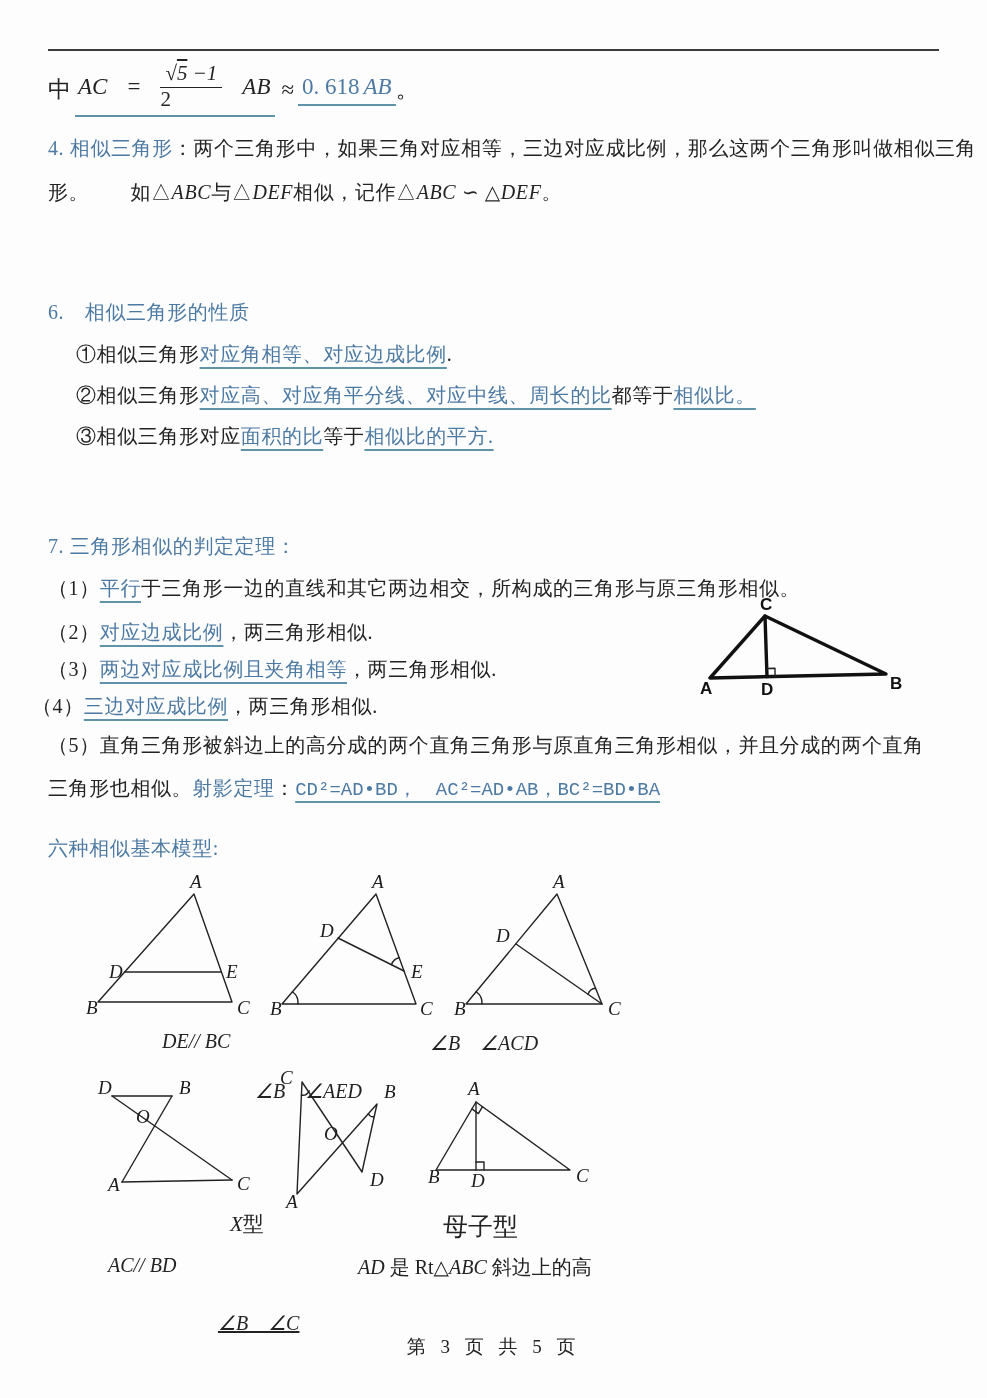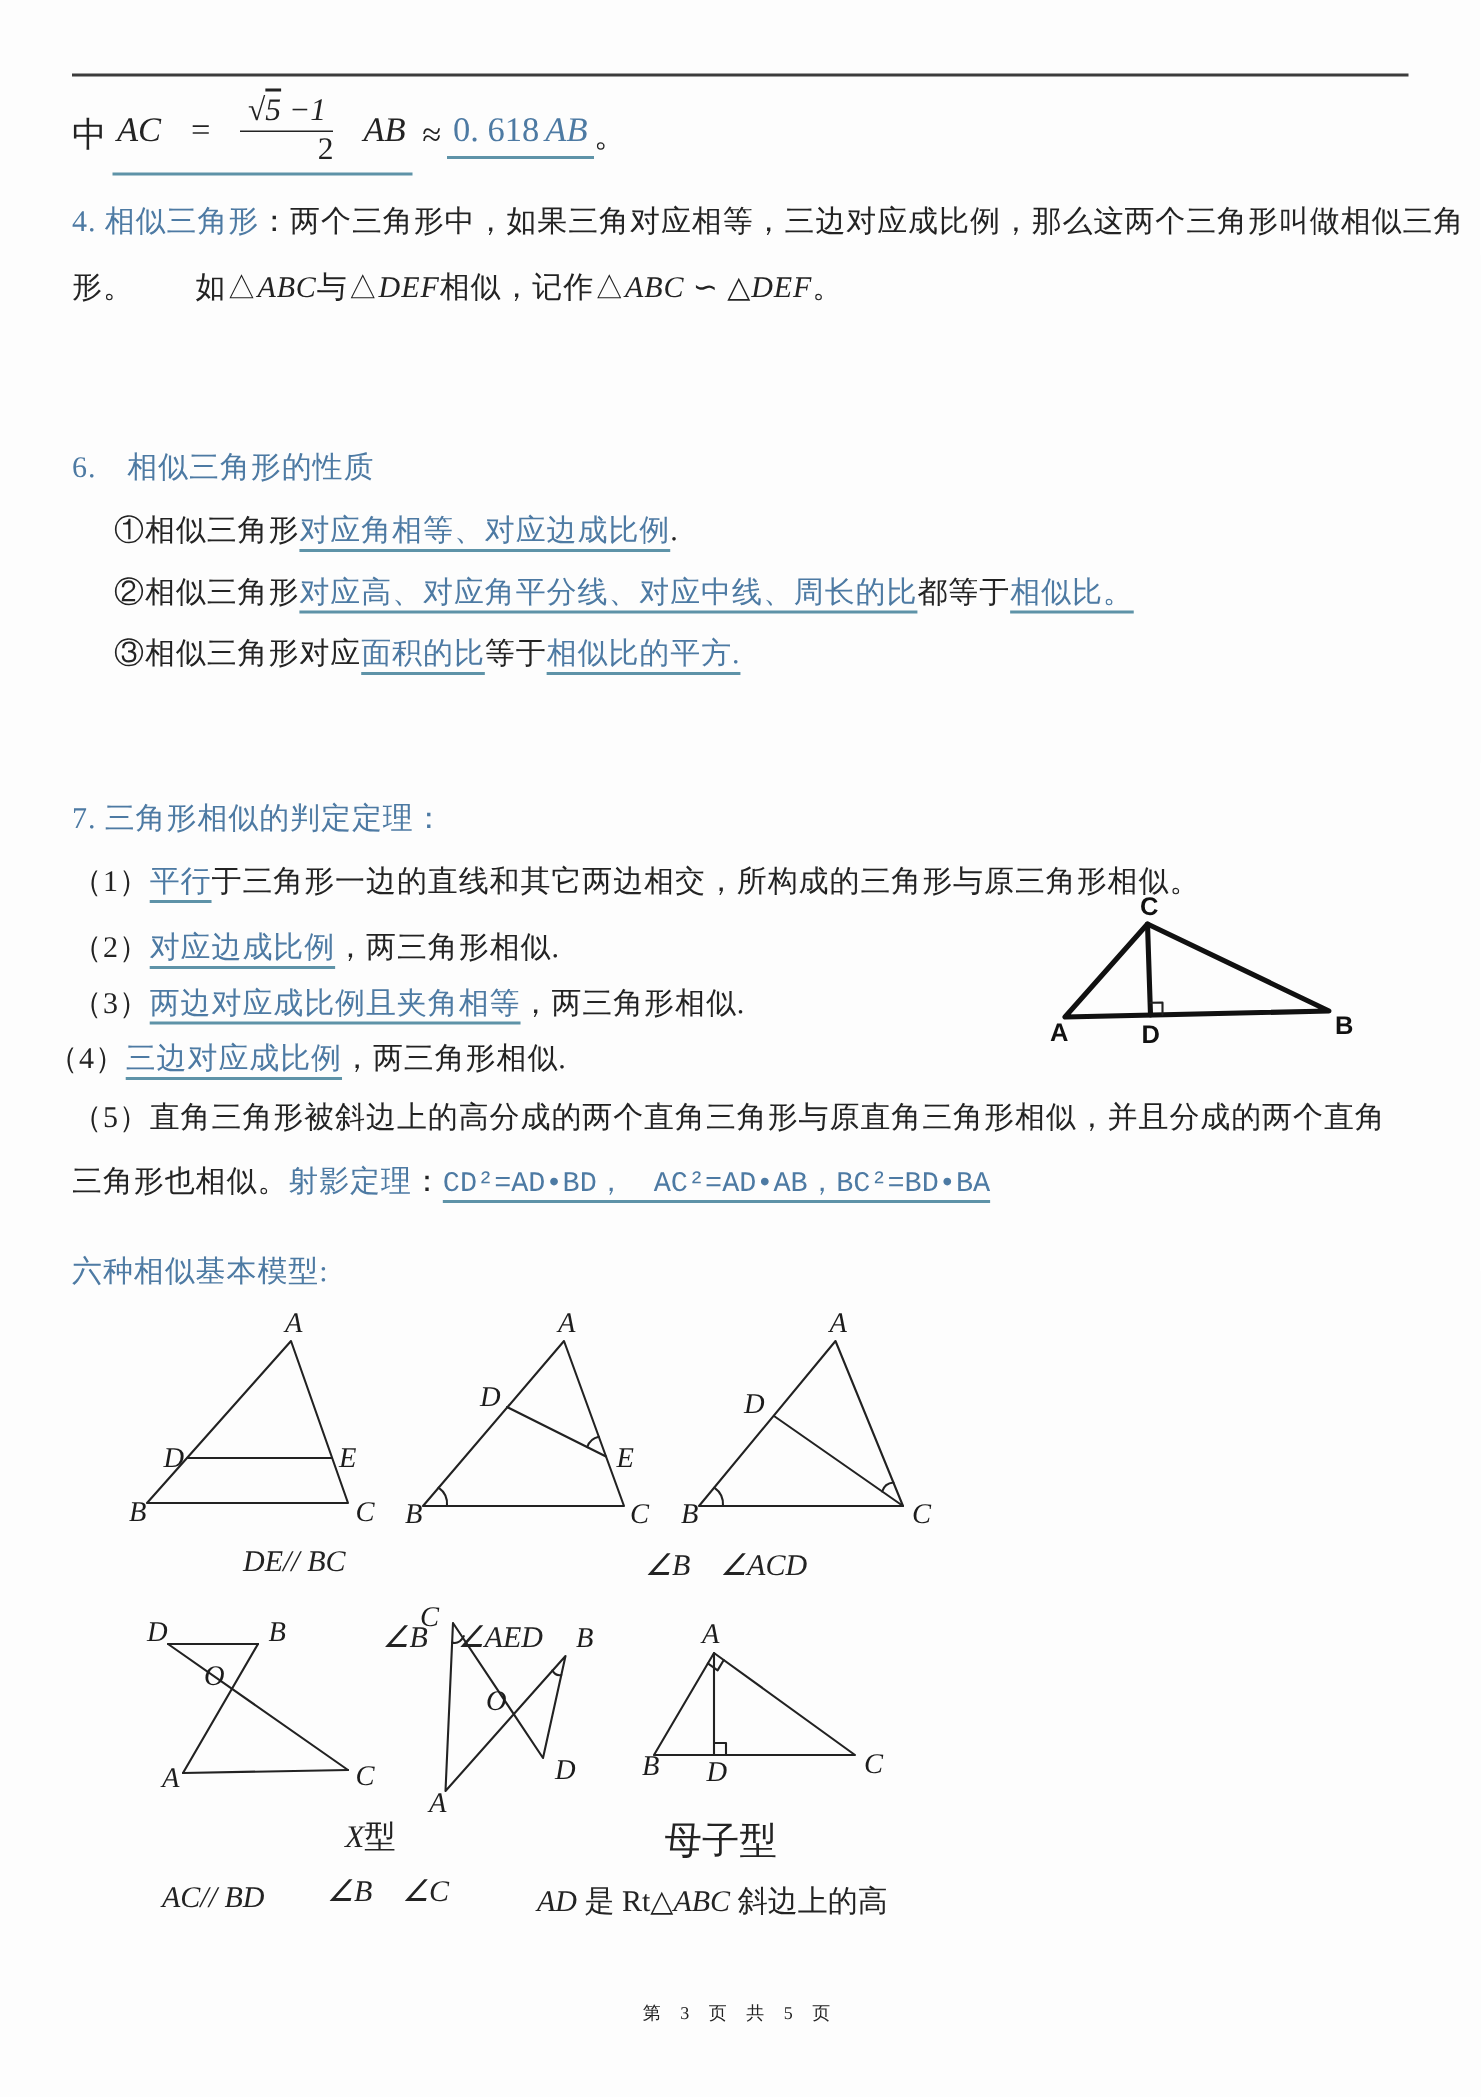--- a/index.html
+++ b/index.html
@@ -22,30 +22,30 @@
   .run-blue{color:var(--accent);}
   .run-blue-u{color:var(--accent);text-decoration:underline;text-decoration-color:var(--uline);text-decoration-thickness:1.5px;text-underline-offset:6px;}
   .run-m{font-style:italic;}
   .run-blue-m{color:var(--accent);font-style:italic;}
   .run-mono-u{font-family:"Liberation Mono",monospace;font-size:19px;letter-spacing:0;color:var(--accent);text-decoration:underline;text-decoration-color:var(--uline);text-decoration-thickness:1.5px;text-underline-offset:6px;}
   .run-ind{color:var(--ink);margin-left:96px;}
   
   .formula{display:flex;align-items:center;font-size:23px;}
   .fgroup{display:inline-flex;align-items:center;gap:20px;border-bottom:2px solid var(--uline);padding:0 5px 4px 3px;margin-left:4px;}
   .fm{font-style:italic;}
-  .frac{display:inline-flex;flex-direction:column;align-items:flex-end;line-height:1.12;font-size:21px;}
+  .frac{display:inline-flex;flex-direction:column;align-items:flex-start;line-height:1.12;font-size:21px;}
   .num{border-bottom:1.7px solid var(--ink);padding:0 5px 1px 5px;font-style:italic;}
   .ov{text-decoration:overline;}
   .den{font-style:normal;}
   .approx{margin:0 4px 0 6px;}
   .fblue{color:var(--accent);border-bottom:2px solid var(--uline);padding:0 4px 4px 4px;}
   .fblue .fm{margin-left:4px;}
   
   .cap{font-size:20px;white-space:nowrap;}
-  .footer{width:987px;text-align:center;font-size:12px;letter-spacing:5px;}
+  .footer{width:987px;text-align:center;font-size:19px;letter-spacing:5px;}
   
   svg{display:block;overflow:visible;}
   .tri{fill:none;stroke:#222;stroke-width:1.4;stroke-linejoin:round;stroke-linecap:round;}
   .tri-bold{fill:none;stroke:#111;stroke-width:3.4;stroke-linejoin:round;stroke-linecap:round;}
   .sl{font-family:"Liberation Serif",serif;font-style:italic;font-size:19px;fill:#1c1c1c;}
   .bl{font-family:"Liberation Sans",sans-serif;font-weight:bold;font-size:17px;fill:#111;}
 </style>
 </head>
 <body>
 
@@ -173,18 +173,18 @@
       <text class="sl" x="40" y="15">A</text>
       <text class="sl" x="0" y="103">B</text>
       <text class="sl" x="43" y="107">D</text>
       <text class="sl" x="148" y="102">C</text>
     </svg>
   </div>
 
   <div class="abs cap" style="top:1210px;left:230px;font-size:21px;"><span class="run-m">X</span><span class="run-k">型</span></div>
   <div class="abs cap" style="top:1210px;left:443px;font-size:25px;"><span class="run-k">母子型</span></div>
   <div class="abs cap" style="top:1254px;left:108px;"><span class="run-m">AC// BD</span></div>
-  <div class="abs cap" style="top:1247px;left:218px;"><span class="run-m">∠B　∠C</span></div>
+  <div class="abs cap" style="top:1310px;left:218px;text-decoration:underline;"><span class="run-m">∠B　∠C</span></div>
   <div class="abs cap" style="top:1254px;left:358px;"><span class="run-m">AD</span><span class="run-k"> 是 Rt</span><span class="run-k">△</span><span class="run-m">ABC</span><span class="run-k"> 斜边上的高</span></div>
 
   <div class="abs footer" style="top:1334px;left:0;">第 3 页 共 5 页</div>
 
 </div>
 
 </body></html>

